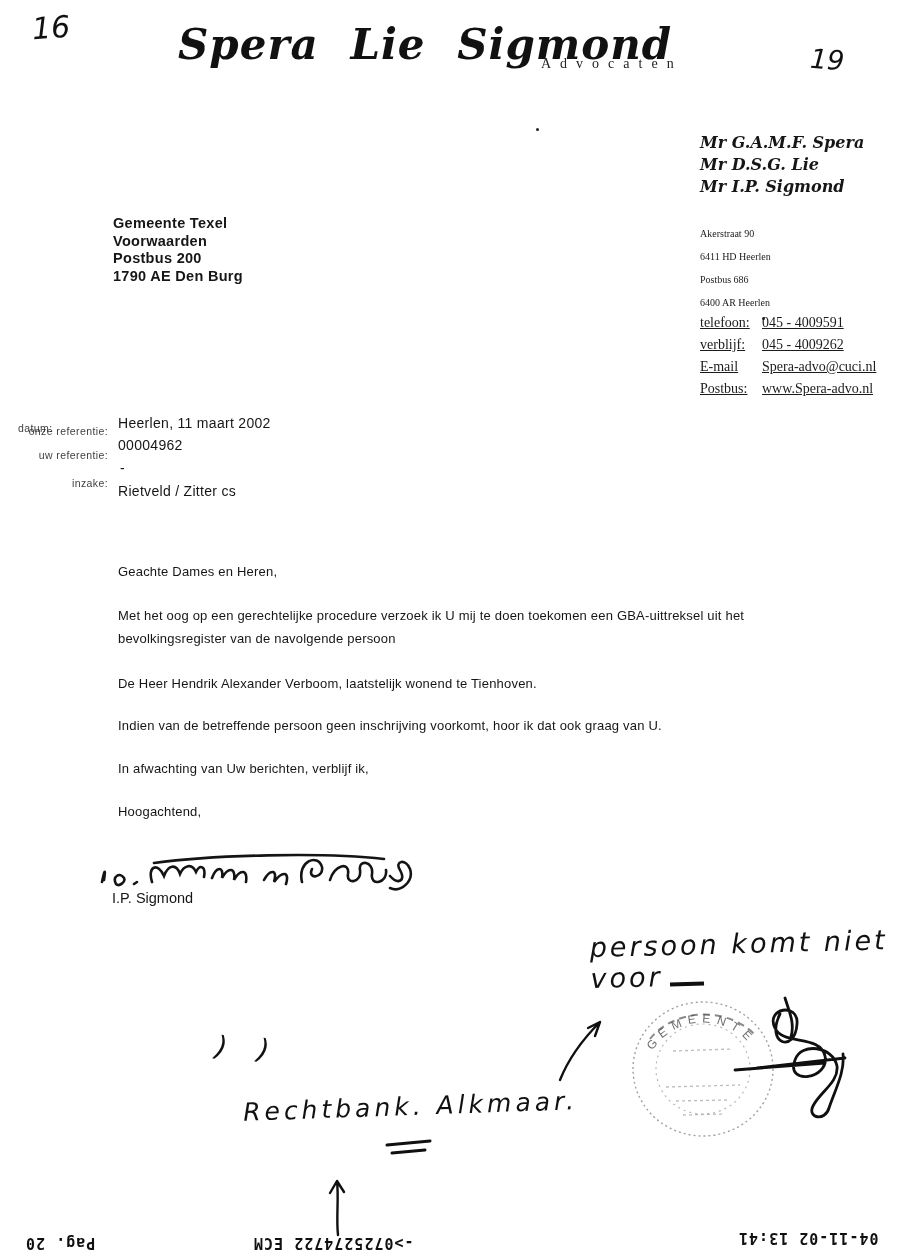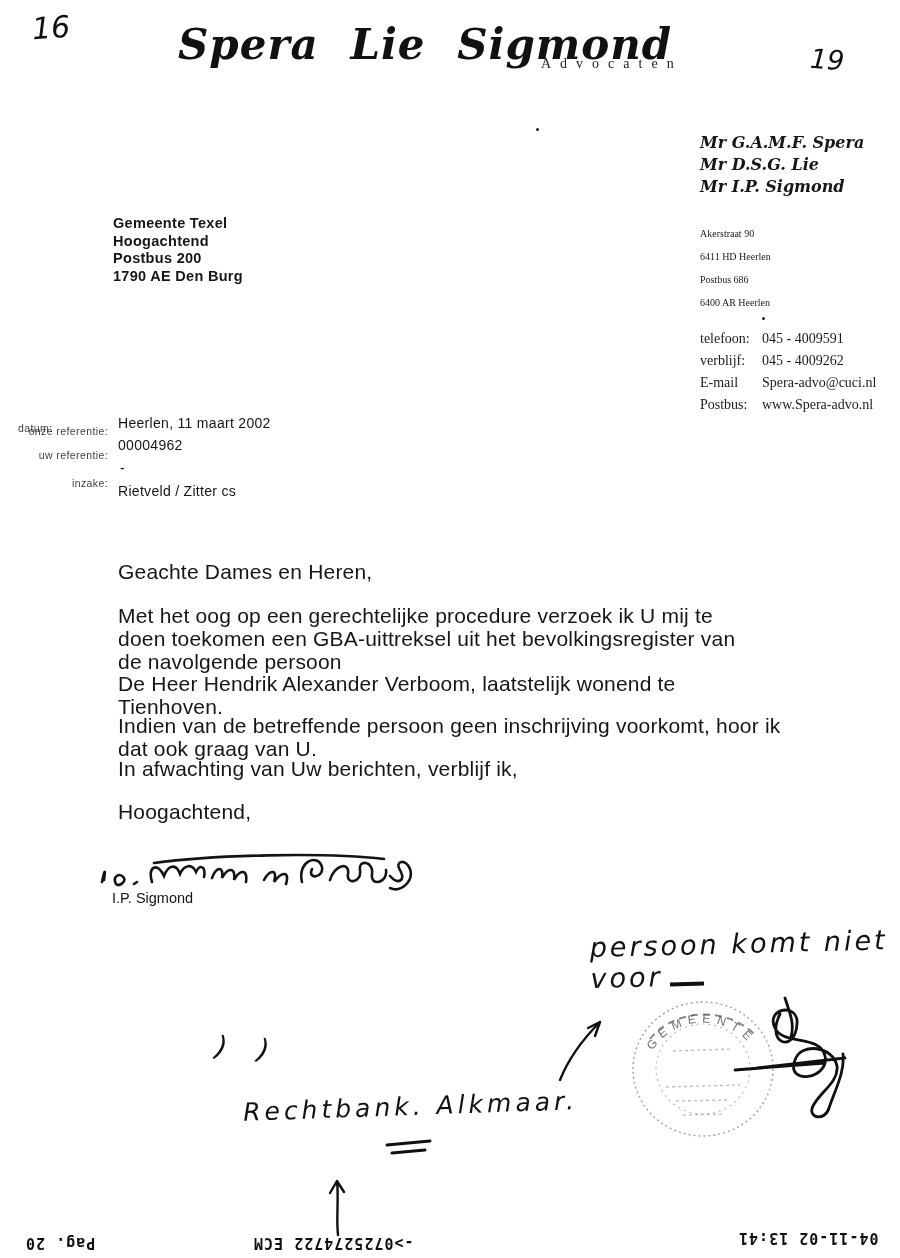--- a/index.html
+++ b/index.html
@@ -18,21 +18,21 @@
            font-size:16px;line-height:22px;}
   .firm-addr{font-family:"Liberation Serif",serif;font-size:10px;line-height:23px;color:#1b1b1b;}
   .contact{font-family:"Liberation Serif",serif;font-size:14px;line-height:22px;color:#1b1b1b;}
   .contact .row{display:flex;}
   .contact .lbl{width:62px;flex:none;}
   
   .recipient{font-size:14.5px;line-height:17.5px;letter-spacing:.3px;font-weight:bold;}
   .ref-label{font-size:10.5px;color:#2a2a2a;letter-spacing:.4px;opacity:.9;}
   .ref-value{font-size:14px;letter-spacing:.3px;}
   
-  .body-text{font-size:21px;line-height:23px;letter-spacing:.2px;}
+  .body-text{font-size:13px;line-height:23px;letter-spacing:.2px;}
   .sig-name{font-size:14.5px;}
   
   .fineprint{font-size:7.5px;line-height:9.5px;color:#333;opacity:.85;filter:blur(.3px);
              width:430px;}
   .fax-line{font-family:"DejaVu Sans Mono",monospace;font-weight:700;font-size:15px;
             letter-spacing:1px;transform:rotate(180deg);color:#101010;}
   .dash-mark{background:#101010;}
   .speck{background:#222;width:3px;height:3px;border-radius:50%;}
   svg{display:block;overflow:visible;}
 </style>
@@ -56,42 +56,42 @@
     <div>Mr I.P. Sigmond</div>
   </div>
 
   <div class="abs firm-addr" style="left:700px;top:222px;">
     <div>Akerstraat 90</div>
     <div>6411 HD  Heerlen</div>
     <div>Postbus 686</div>
     <div>6400 AR  Heerlen</div>
   </div>
 
-  <div class="abs contact" style="left:700px;top:328px;">
+  <div class="abs contact" style="left:700px;top:312px;text-decoration:underline;">
     <div class="row">
       <span class="lbl">telefoon:</span>
       <span>045 - 4009591</span>
     </div>
     <div class="row">
       <span class="lbl">verblijf:</span>
       <span>045 - 4009262</span>
     </div>
     <div class="row">
       <span class="lbl">E-mail</span>
       <span>Spera-advo@cuci.nl</span>
     </div>
     <div class="row">
       <span class="lbl">Postbus:</span>
       <span>www.Spera-advo.nl</span>
     </div>
   </div>
 
   <div class="abs recipient" style="left:113px;top:215px;">
     <div>Gemeente Texel</div>
-    <div>Hoogachtend</div>
+    <div>Voorwaarden</div>
     <div>Postbus 200</div>
     <div>1790 AE  Den Burg</div>
   </div>
 
   <div class="abs ref-label" style="left:18px;top:422px;width:90px;text-align:left;">datum:</div>
   <div class="abs ref-label" style="left:6px;top:425px;width:102px;text-align:right;">onze referentie:</div>
   <div class="abs ref-label" style="left:12px;top:449px;width:96px;text-align:right;">uw referentie:</div>
   <div class="abs ref-label" style="left:30px;top:477px;width:78px;text-align:right;">inzake:</div>
 
   <div class="abs ref-value" style="left:118px;top:415px;">Heerlen, 11 maart 2002</div>

